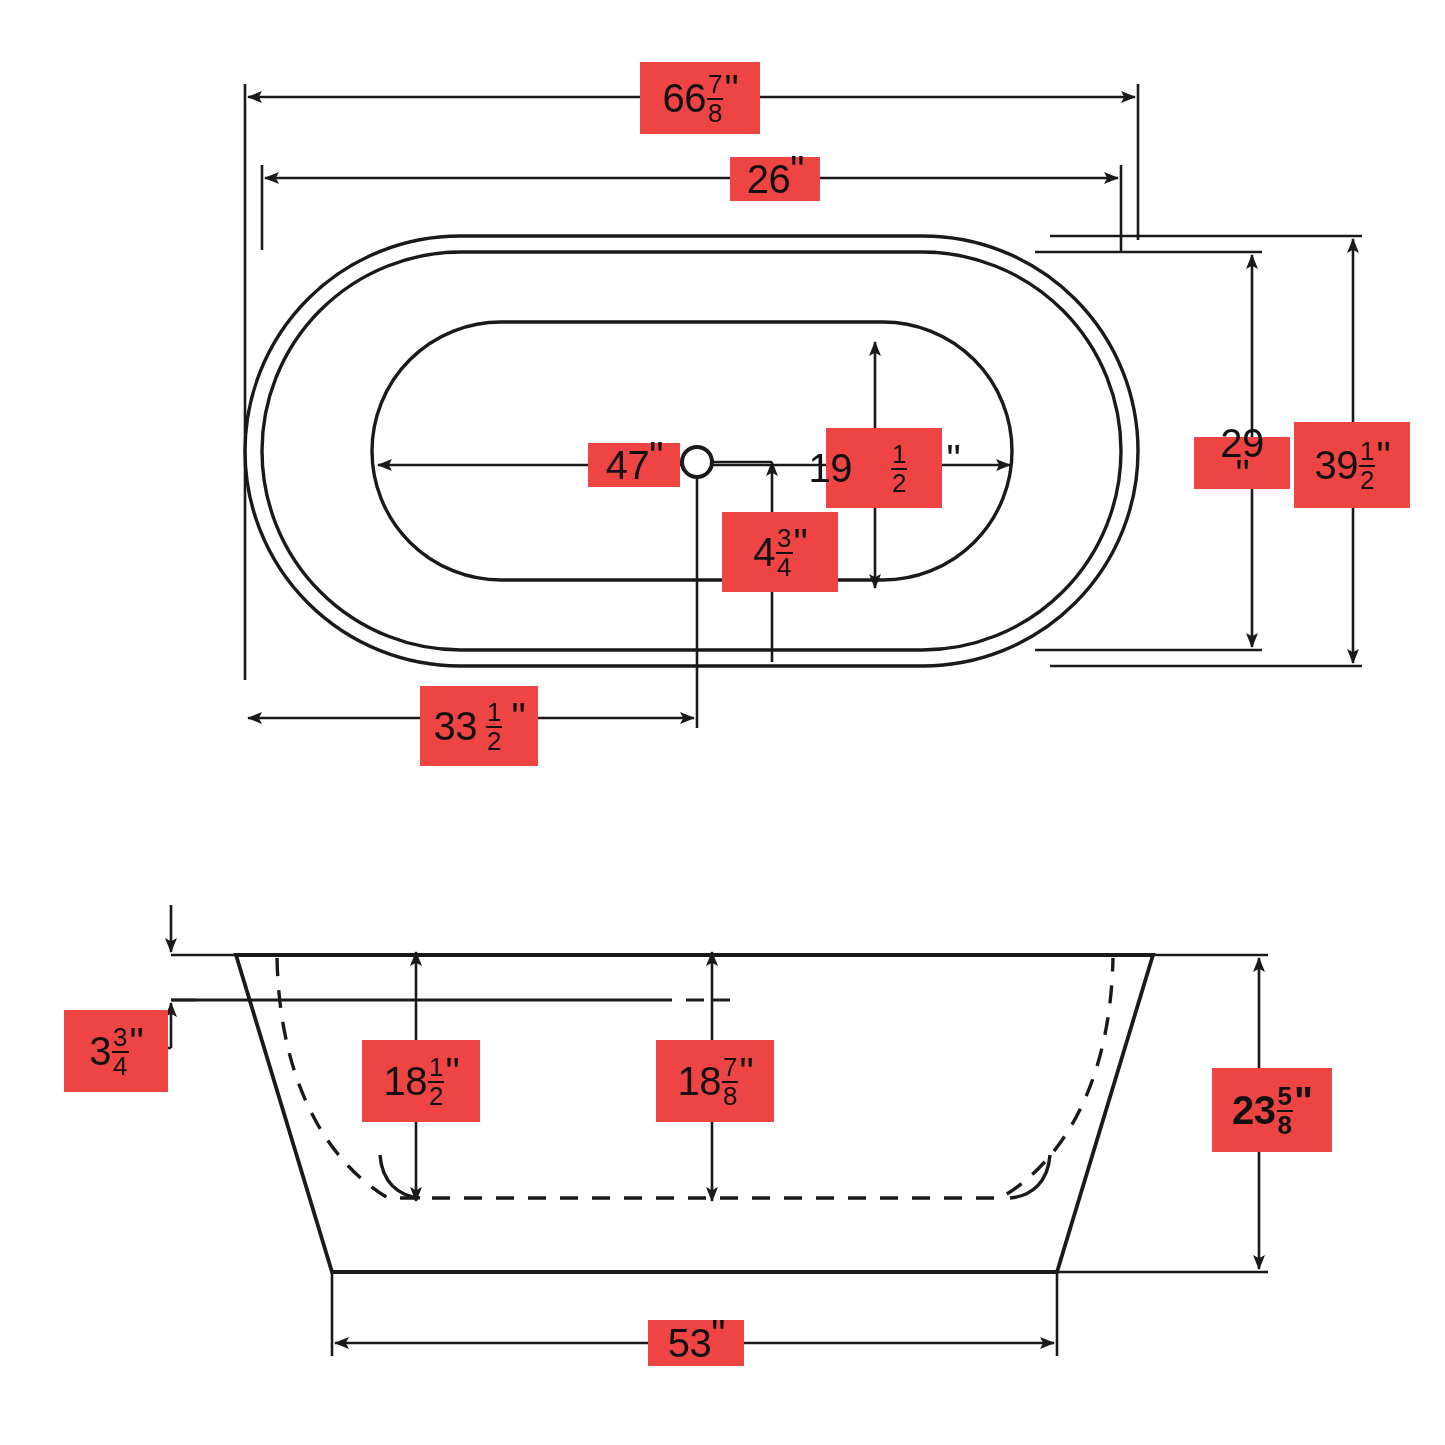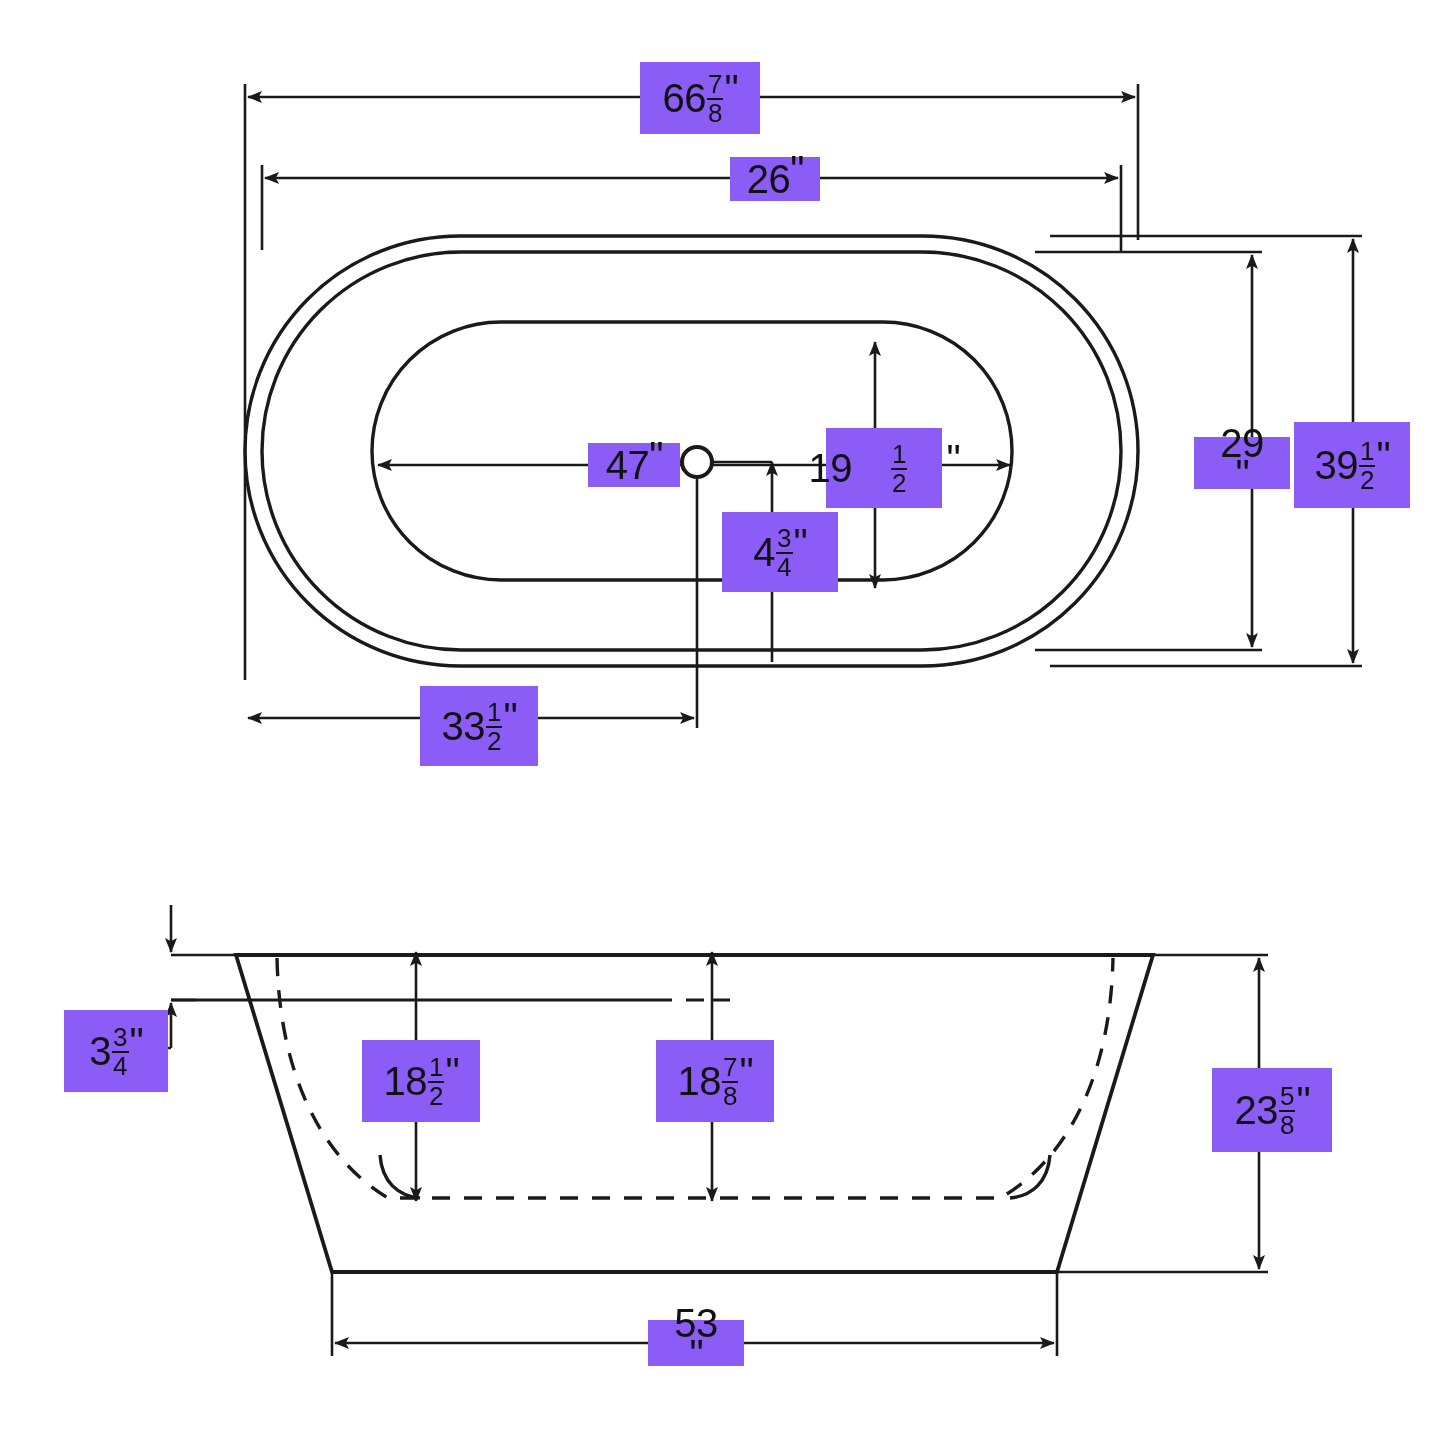--- a/index.html
+++ b/index.html
@@ -1,21 +1,21 @@
 <!DOCTYPE html>
 <html><head>
 <meta charset="utf-8">
 <title>Bathtub Dimension Drawing</title>
 <style>
   html,body{margin:0;padding:0;background:#ffffff;}
   body{width:1445px;height:1445px;font-family:"Liberation Sans",sans-serif;color:#000;}
   #stage{position:relative;width:1445px;height:1445px;overflow:hidden;background:#fff;}
   svg.sheet{position:absolute;left:0;top:0;width:1445px;height:1445px;}
   .dimlabel{position:absolute;display:flex;align-items:center;justify-content:center;
-            background:#8b5cf6;color:#111;font-family:"Liberation Sans",sans-serif;
+            background:#ef4444;color:#111;font-family:"Liberation Sans",sans-serif;
             white-space:nowrap;line-height:1;}
   .dimlabel .whole{font-size:40px;letter-spacing:-0.5px;}
   .dimlabel .frac{display:inline-flex;flex-direction:column;align-items:center;
                   justify-content:center;font-size:26px;line-height:1.02;
                   margin:0 1px;position:relative;top:1px;}
   .dimlabel .frac .num{display:block;padding:0 1px;}
   .dimlabel .frac .den{display:block;padding:0 1px;border-top:2.5px solid #111;}
   .dimlabel .unit{font-size:40px;position:relative;top:-9px;letter-spacing:-1px;}
 </style>
 </head>
@@ -179,21 +179,21 @@
 
   <div class="dimlabel" style="left:722px;top:512px;width:116px;height:80px;">
     <span class="whole">4</span>
       <span class="frac">
         <span class="num">3</span>
         <span class="den">4</span>
       </span>
       <span class="unit">"</span>
   </div>
 
-  <div class="dimlabel" style="left:420px;top:686px;width:118px;height:80px;">
+  <div class="dimlabel" style="left:420px;top:686px;width:118px;height:80px;gap:8px;">
     <span class="whole">33</span>
       <span class="frac">
         <span class="num">1</span>
         <span class="den">2</span>
       </span>
       <span class="unit">"</span>
   </div>
 
   <div class="dimlabel" style="left:64px;top:1010px;width:104px;height:82px;">
     <span class="whole">3</span>
@@ -215,27 +215,27 @@
 
   <div class="dimlabel" style="left:656px;top:1040px;width:118px;height:82px;">
     <span class="whole">18</span>
       <span class="frac">
         <span class="num">7</span>
         <span class="den">8</span>
       </span>
       <span class="unit">"</span>
   </div>
 
-  <div class="dimlabel" style="left:1212px;top:1068px;width:120px;height:84px;">
+  <div class="dimlabel" style="left:1212px;top:1068px;width:120px;height:84px;font-weight:bold;">
     <span class="whole">23</span>
       <span class="frac">
         <span class="num">5</span>
         <span class="den">8</span>
       </span>
       <span class="unit">"</span>
   </div>
 
-  <div class="dimlabel" style="left:648px;top:1320px;width:96px;height:46px;flex-direction:column;">
+  <div class="dimlabel" style="left:648px;top:1320px;width:96px;height:46px;">
     <span class="whole">53</span>
       <span class="unit">"</span>
   </div>
 
 </div>
 
 </body></html>

